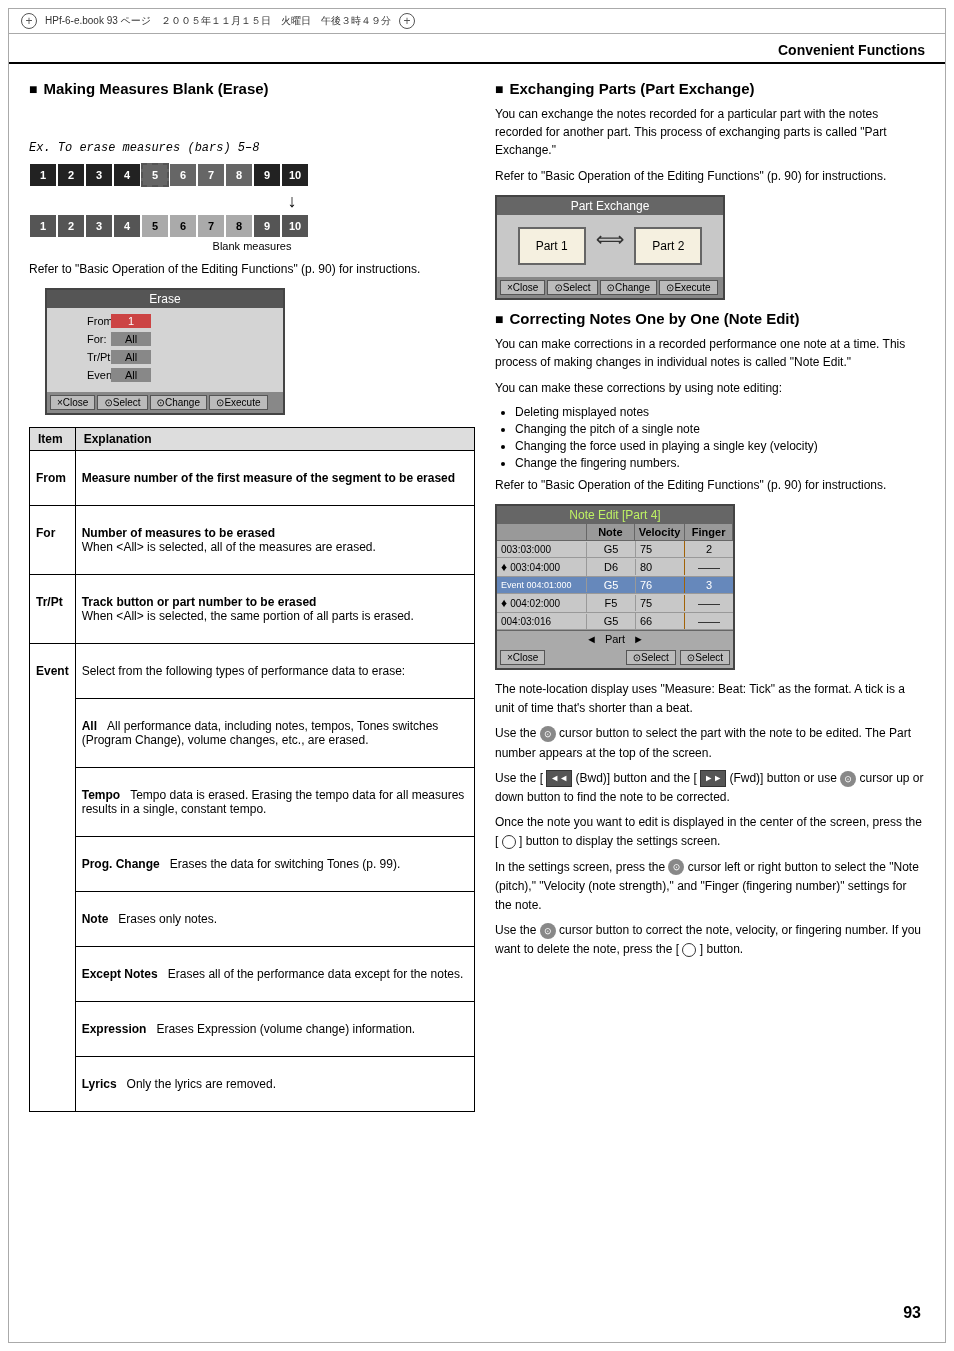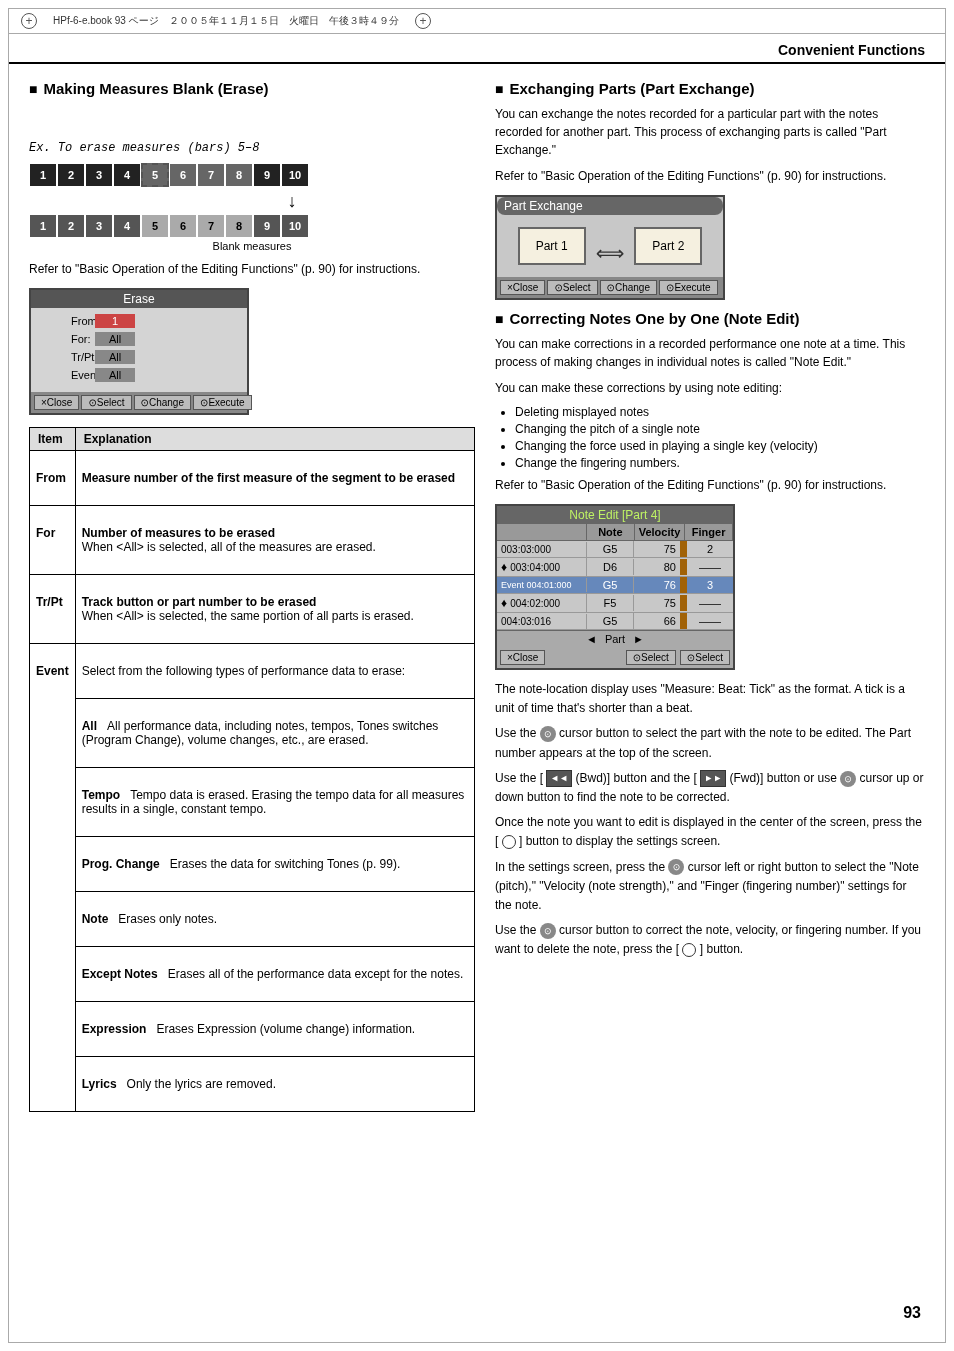--- a/index.html
+++ b/index.html
@@ -22,21 +22,21 @@
     }
 
     .top-meta {
       border-bottom: 1px solid #aaa;
       padding: 4px 12px;
       font-size: 10px;
       color: #333;
       font-family: Arial, sans-serif;
       display: flex;
       align-items: center;
-      gap: 16px;
+      gap: 8px;
       text-align: center;
     }
 
     .crosshair-icon {
       width: 16px; height: 16px;
       border: 1.5px solid #555;
       border-radius: 50%;
       position: relative;
       display: inline-block;
     }
@@ -154,22 +154,22 @@
       font-size: 11px;
       text-align: center;
       font-family: Arial, sans-serif;
       margin-top: 2px;
     }
 
     
     .erase-dialog {
       border: 2px solid #444;
       background: #d4d4d4;
-      width: 220px;
-      margin: 10px 0;
+      width: 240px;
+      margin: 10px 16px;
       font-family: Arial, sans-serif;
     }
 
     .erase-dialog-title {
       background: #555;
       color: #fff;
       text-align: center;
       font-size: 12px;
       padding: 2px 0;
     }
@@ -258,30 +258,29 @@
       border: 2px solid #444;
       background: #c8c8c8;
       width: 230px;
       margin: 10px 0;
       font-family: Arial, sans-serif;
     }
 
     .part-exchange-title {
       background: #666;
       color: #fff;
-      text-align: left;
+      text-align: center;
       font-size: 12px;
       padding: 2px 7px;
-      border-radius: 8px;
     }
 
     .part-exchange-body {
       padding: 12px;
       display: flex;
-      align-items: flex-end;
+      align-items: flex-start;
       justify-content: center;
       gap: 10px;
     }
 
     .part-box {
       background: #f5f0e0;
       border: 2px solid #666;
       padding: 10px 16px;
       font-size: 12px;
       text-align: center;
@@ -373,24 +372,24 @@
     .note-edit-val {
       flex: 1;
       text-align: center;
       padding: 2px 4px;
       font-size: 11px;
       border-right: 1px solid #999;
     }
 
     .note-edit-vel {
       flex: 1;
-      text-align: right;
+      text-align: left;
       padding: 2px 4px;
       font-size: 11px;
-      border-right: 7px solid #a16207;
+      border-right: 1px solid #a16207;
     }
 
     .note-edit-fing {
       flex: 1;
       text-align: center;
       padding: 2px 4px;
       font-size: 11px;
     }
 
     .note-edit-footer {

